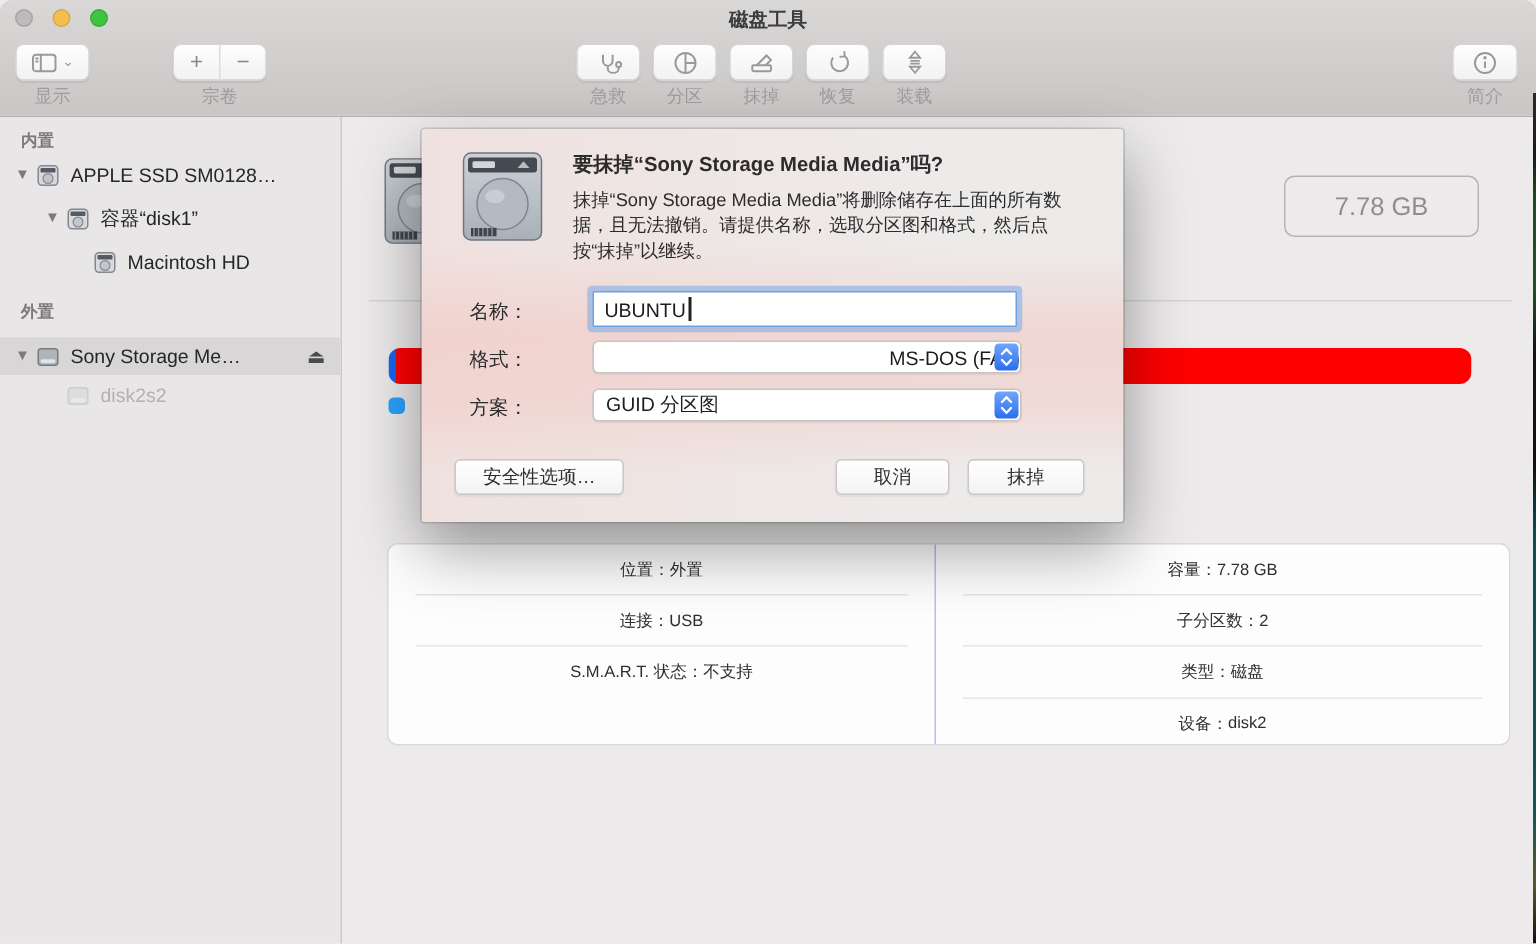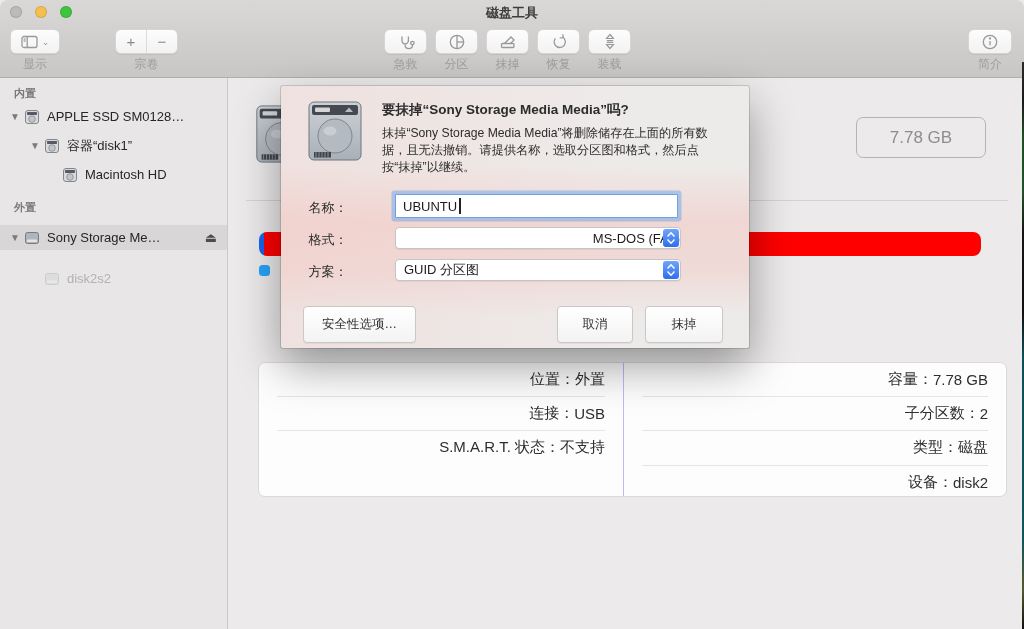--- a/index.html
+++ b/index.html
@@ -51,46 +51,46 @@
   .cap-bar .seg-red{flex:1;background:#fe0000;}
   .legend-dot{position:absolute;left:30px;top:187px;width:11px;height:11px;border-radius:3.5px;background:#28a3fb;}
   .size-badge{position:absolute;left:627px;top:39px;width:130px;height:41px;box-sizing:border-box;
               border:1.5px solid #b5b3b3;border-radius:7px;display:flex;align-items:center;justify-content:center;
               font-size:17px;color:#8e8c8c;}
   .info-panel{position:absolute;left:29px;top:284px;width:749px;height:135px;box-sizing:border-box;
               background:#fdfdfd;border:1px solid #dbd9d9;border-radius:7px;}
   .ip-col{position:absolute;top:0;bottom:0;}
   .ip-col.left{left:0;width:364px;}
   .ip-col.right{left:364px;right:0;border-left:1px solid #c4b5fd;}
-  .ip-row{height:33.2px;margin:0 18px;display:flex;align-items:center;justify-content:flex-end;
-          border-bottom:1px solid #e6e4e4;font-size:15px;color:#2e2e2e;}
+  .ip-row{height:33.2px;margin:0 18px;display:flex;align-items:center;justify-content:center;
+          border-bottom:1px solid #e6e4e4;font-size:11px;color:#2e2e2e;}
   .ip-row:last-child{border-bottom:none;}
   
   .dialog{position:absolute;left:281px;top:86px;width:468px;height:262px;border-radius:2px;
           background:
             linear-gradient(90deg, rgba(244,200,194,.28), rgba(244,205,200,0) 78%),
             linear-gradient(180deg, rgba(243,218,215,0) 30%, rgba(242,198,192,.55) 52%, rgba(242,198,192,.45) 70%, rgba(243,218,215,0) 88%),
             #edebea;
           box-shadow:0 18px 45px rgba(0,0,0,.38),0 0 0 1px rgba(0,0,0,.14);z-index:10;}
   .dlg-icon{position:absolute;left:22px;top:13px;}
   .dlg-title{position:absolute;left:101px;top:15px;width:350px;font-size:13.5px;font-weight:bold;color:#2c2c2c;}
   .dlg-body{position:absolute;left:101px;top:39px;width:345px;font-size:12.2px;line-height:17px;color:#2c2c2c;}
-  .dlg-label{position:absolute;width:94px;text-align:center;font-size:13px;color:#2c2c2c;}
+  .dlg-label{position:absolute;width:94px;text-align:left;font-size:13px;color:#2c2c2c;margin-left:32px;}
   .dlg-field{position:absolute;left:114px;top:108px;width:283px;height:24px;box-sizing:border-box;
              background:#fff;border:1px solid #6ba1e7;border-radius:1px;
              box-shadow:0 0 0 3.5px rgba(121,169,232,.55);font-size:13px;color:#1c1c1c;
              padding:0 0 0 7px;font-family:"Liberation Sans","DejaVu Sans",sans-serif;outline:none;}
   .caret{position:absolute;left:178px;top:112px;width:1.5px;height:16px;background:#222;}
   .popup{position:absolute;left:114px;width:286px;height:22px;box-sizing:border-box;background:#fff;
          border:1px solid #c6c4c4;border-radius:4px;box-shadow:0 1px 1px rgba(0,0,0,.06);
          display:flex;align-items:center;font-size:13px;color:#1c1c1c;padding-left:8px;}
   .popup .stepper{position:absolute;right:1px;top:1px;bottom:1px;width:16px;border-radius:3px;
                   background:linear-gradient(#70a5fa,#2d6ef0);display:flex;flex-direction:column;
                   align-items:center;justify-content:center;gap:2px;}
-  .dlg-btn{position:absolute;top:220px;height:37px;box-sizing:border-box;background:linear-gradient(#ffffff,#f4f3f3);
+  .dlg-btn{position:absolute;top:220px;height:24px;box-sizing:border-box;background:linear-gradient(#ffffff,#f4f3f3);
            border:1px solid #c9c7c7;border-radius:4px;display:flex;align-items:center;justify-content:center;
            font-size:12.5px;color:#2e2e2e;box-shadow:0 1px 1px rgba(0,0,0,.05);}
   
   .sliver{position:absolute;right:0;top:62px;bottom:0;width:2px;z-index:50;
           background:linear-gradient(180deg,#2a2a2a 0%,#1b1b1b 7%,#1f4d24 13%,#20502a 23%,#151515 30%,#101010 44%,#0e4f57 52%,#10545c 84%,#565a2c 93%,#111 100%);}
 </style>
 </head>
 <body>
 
 <div class="chrome">
@@ -208,21 +208,21 @@
   <div class="sb-row selected" style="top:147px;padding-left:6px;">
     <span class="disc">▼</span>
     <svg class="dicon" width="16" height="16" viewBox="0 0 16 16">
       <rect x="1.5" y="2.5" width="13" height="11" rx="2" fill="#b0b5bb" stroke="#767b82"></rect>
       <rect x="3" y="9.5" width="10" height="2.6" rx="1.2" fill="#e2e4e6"></rect>
     </svg>
     <span class="lbl">Sony Storage Me…</span>
     <span class="eject">⏏</span>
   </div>
 
-  <div class="sb-row dim" style="top:188px;padding-left:26px;">
+  <div class="sb-row dim" style="top:173px;padding-left:26px;">
     <span class="spacer"></span>
     <svg class="dicon" width="16" height="16" viewBox="0 0 16 16">
       <rect x="1.5" y="2.5" width="13" height="11" rx="2" fill="#c9cdd2" stroke="#9aa0a6"></rect>
       <rect x="3" y="9.5" width="10" height="2.6" rx="1.2" fill="#eceeef"></rect>
     </svg>
     <span class="lbl">disk2s2</span>
   </div>
 </div>
 
 <div class="content">

